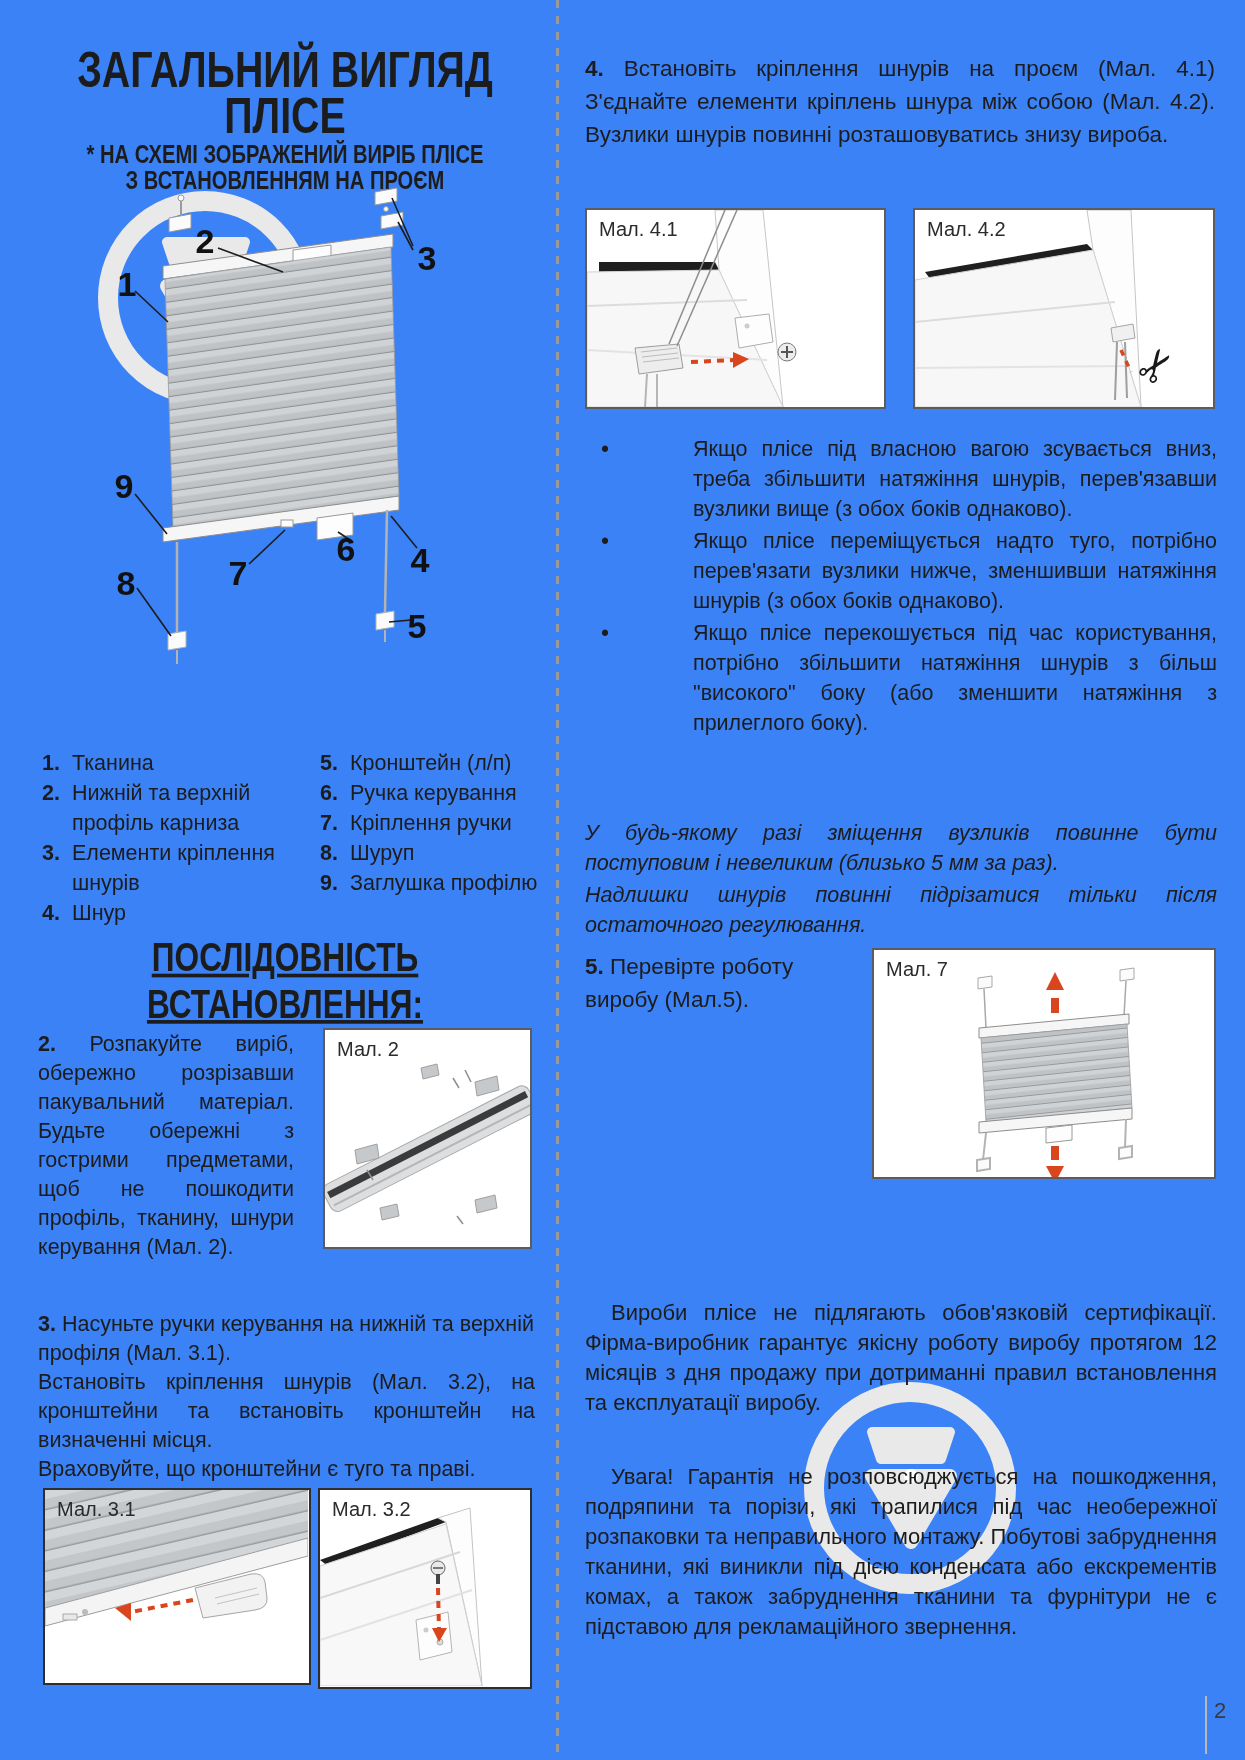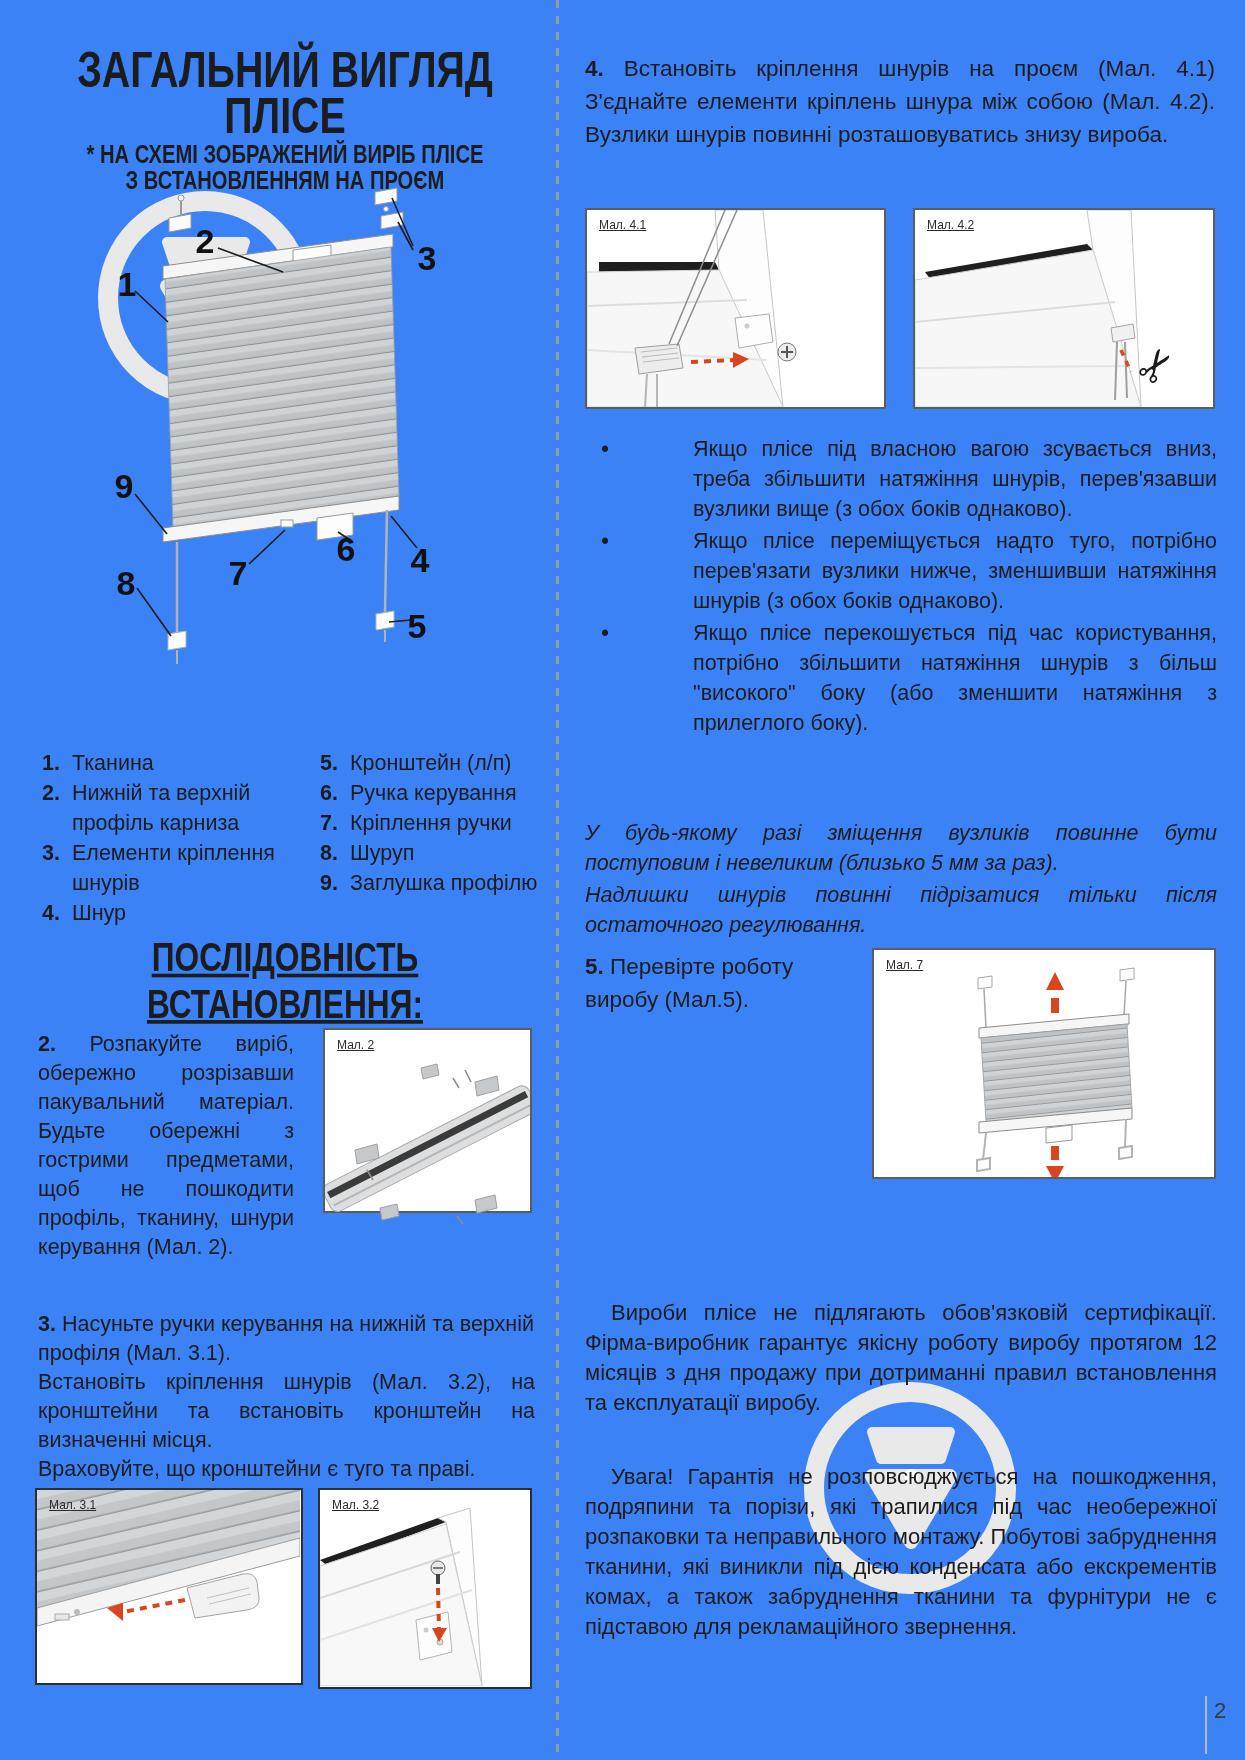--- a/index.html
+++ b/index.html
@@ -21,21 +21,21 @@
   .lg-col{display:flex;flex-direction:column;}
   .lg-col1{width:278px;}
   .lg-col2{width:218px;}
   .lg-item{display:flex;}
   .lg-num{flex:0 0 30px;font-weight:bold;}
   .lg-txt{flex:1;}
   
   .figbox{position:absolute;background:#fff;box-sizing:border-box;}
   .fb-light{border:2px solid #5c5c5c;}
   .fb-dark{border:2.5px solid #2e2e2e;}
-  .fig-label{position:absolute;left:12px;top:8px;font-size:12px;color:#2b2b2b;z-index:3;text-decoration:underline;}
+  .fig-label{position:absolute;left:12px;top:8px;font-size:20px;color:#2b2b2b;z-index:3;}
   .figbox svg{position:absolute;left:0;top:0;}
   
   .step4{position:absolute;left:585px;top:52px;width:630px;font-size:22.5px;line-height:33px;}
   .bullets{position:absolute;left:585px;top:434px;width:632px;}
   .bullet{display:flex;margin-bottom:2px;}
   .b-dot{flex:0 0 92px;padding-left:16px;font-size:23px;line-height:30px;}
   .b-txt{flex:1;font-size:21.5px;line-height:30px;text-align:justify;margin:0;}
   .note{position:absolute;left:585px;width:632px;font-size:21.5px;line-height:30px;margin:0;font-style:italic;}
   .step5{position:absolute;left:585px;top:950px;width:275px;font-size:22.5px;line-height:33px;}
   .war-p{position:absolute;left:585px;width:632px;font-size:22px;line-height:30px;text-align:justify;text-indent:26px;margin:0;}
@@ -180,21 +180,21 @@
 
   <div class="h-seq">
     <span class="cond">ПОСЛІДОВНІСТЬ ВСТАНОВЛЕННЯ:</span>
   </div>
 
   <div class="step2 body-text just">
     <span class="num">2.</span>
     <span>Розпакуйте виріб, обережно розрізавши пакувальний матеріал. Будьте обережні з гострими предметами, щоб не пошкодити профіль, тканину, шнури керування (Мал. 2).</span>
   </div>
 
-  <div class="figbox fb-light" style="left:323px;top:1028px;width:209px;height:185px;">
+  <div class="figbox fb-light" style="left:323px;top:1028px;width:209px;height:221px;">
     <span class="fig-label">Мал. 2</span>
     <svg width="205" height="223" viewBox="0 0 205 223">
       <g transform="rotate(-27 102 120)">
         <rect x="-10" y="105" width="230" height="30" rx="8" fill="#dcdee0" stroke="#a8a8a8"></rect>
         <rect x="-6" y="112" width="222" height="7" fill="#3b3b3b"></rect>
         <rect x="-6" y="126" width="222" height="2" fill="#b5b5b5"></rect>
       </g>
       <g fill="#c6c9cc" stroke="#a0a0a0">
         <path d="M150,52 L172,46 L174,60 L152,66 Z"></path>
         <path d="M30,120 L52,114 L54,128 L32,134 Z"></path>
@@ -210,21 +210,21 @@
       </g>
     </svg>
   </div>
 
   <div class="step3 body-text">
     <p><span class="num">3.</span> <span>Насуньте ручки керування на нижній та верхній профіля (Мал. 3.1).</span></p>
     <p class="just">Встановіть кріплення шнурів (Мал. 3.2), на кронштейни та встановіть кронштейн на визначенні місця.</p>
     <p>Враховуйте, що кронштейни є туго та праві.</p>
   </div>
 
-  <div class="figbox fb-dark" style="left:35px;top:1488px;width:268px;height:197px;">
+  <div class="figbox fb-dark" style="left:43px;top:1488px;width:268px;height:197px;">
     <span class="fig-label">Мал. 3.1</span>
     <svg width="263" height="192" viewBox="0 0 263 192">
       <defs>
         <pattern id="pl-31" width="10" height="20" patternUnits="userSpaceOnUse" patternTransform="rotate(-13)">
           <rect width="10" height="20" fill="#c3c7ca"></rect>
           <rect width="10" height="9" fill="#d2d6d9"></rect>
           <rect y="18.5" width="10" height="1.5" fill="#979b9e"></rect>
         </pattern>
       </defs>
       <polygon points="0,0 263,0 263,48 0,118" fill="url(#pl-31)"></polygon>

